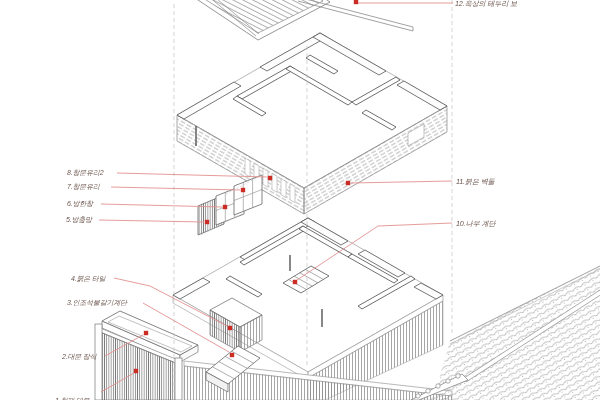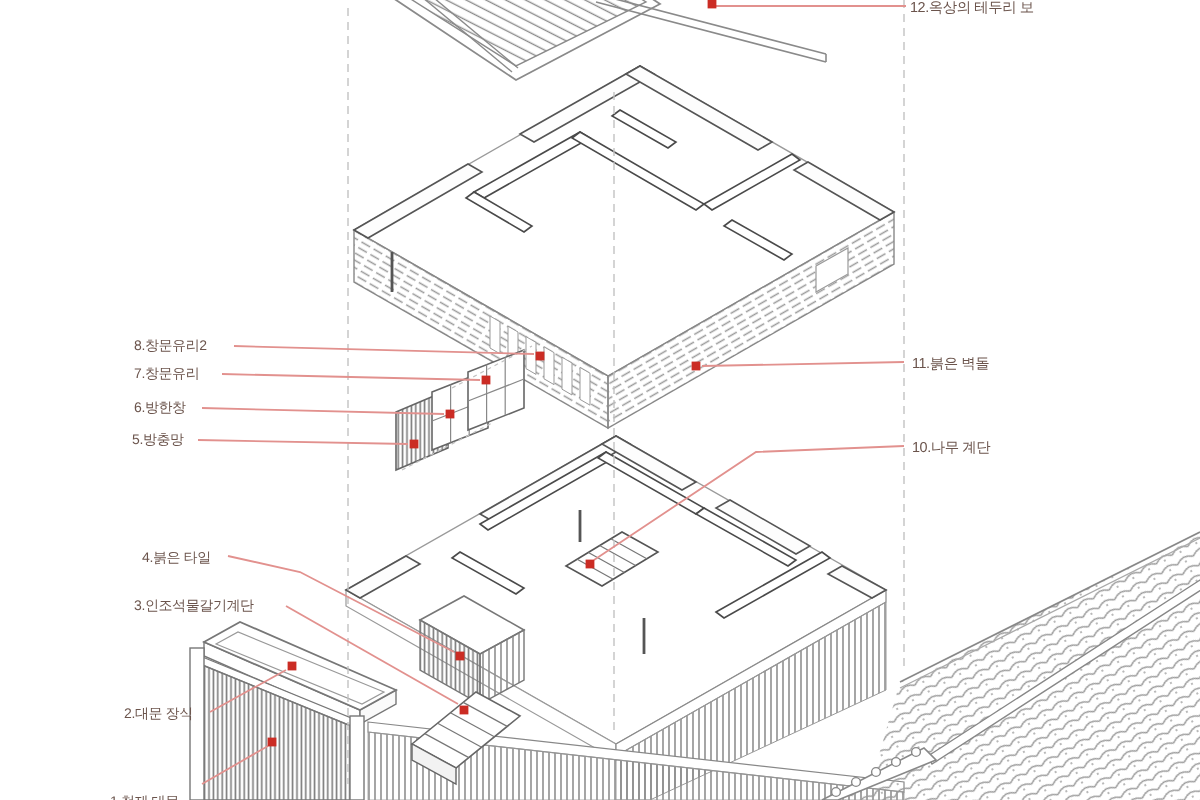--- a/index.html
+++ b/index.html
@@ -1,17 +1,17 @@
 <!DOCTYPE html>
 <html><head>
 <meta charset="utf-8">
 <style>
   html,body{margin:0;padding:0;background:#ffffff;}
   .stage{position:relative;width:600px;height:400px;overflow:hidden;background:#ffffff;
-         font-family:"Liberation Sans","DejaVu Sans",sans-serif;}
+         font-family:"Liberation Sans","DejaVu Sans",sans-serif;font-style:italic;}
   .stage svg{position:absolute;left:0;top:0;}
   text.callout{font-size:7px;fill:#6b544c;letter-spacing:-0.2px;}
   text.callout.right{font-size:7.2px;}
 </style>
 </head>
 <body>
 
 <div class="stage">
 <svg width="600" height="400" viewBox="0 0 600 400">
   <defs>

